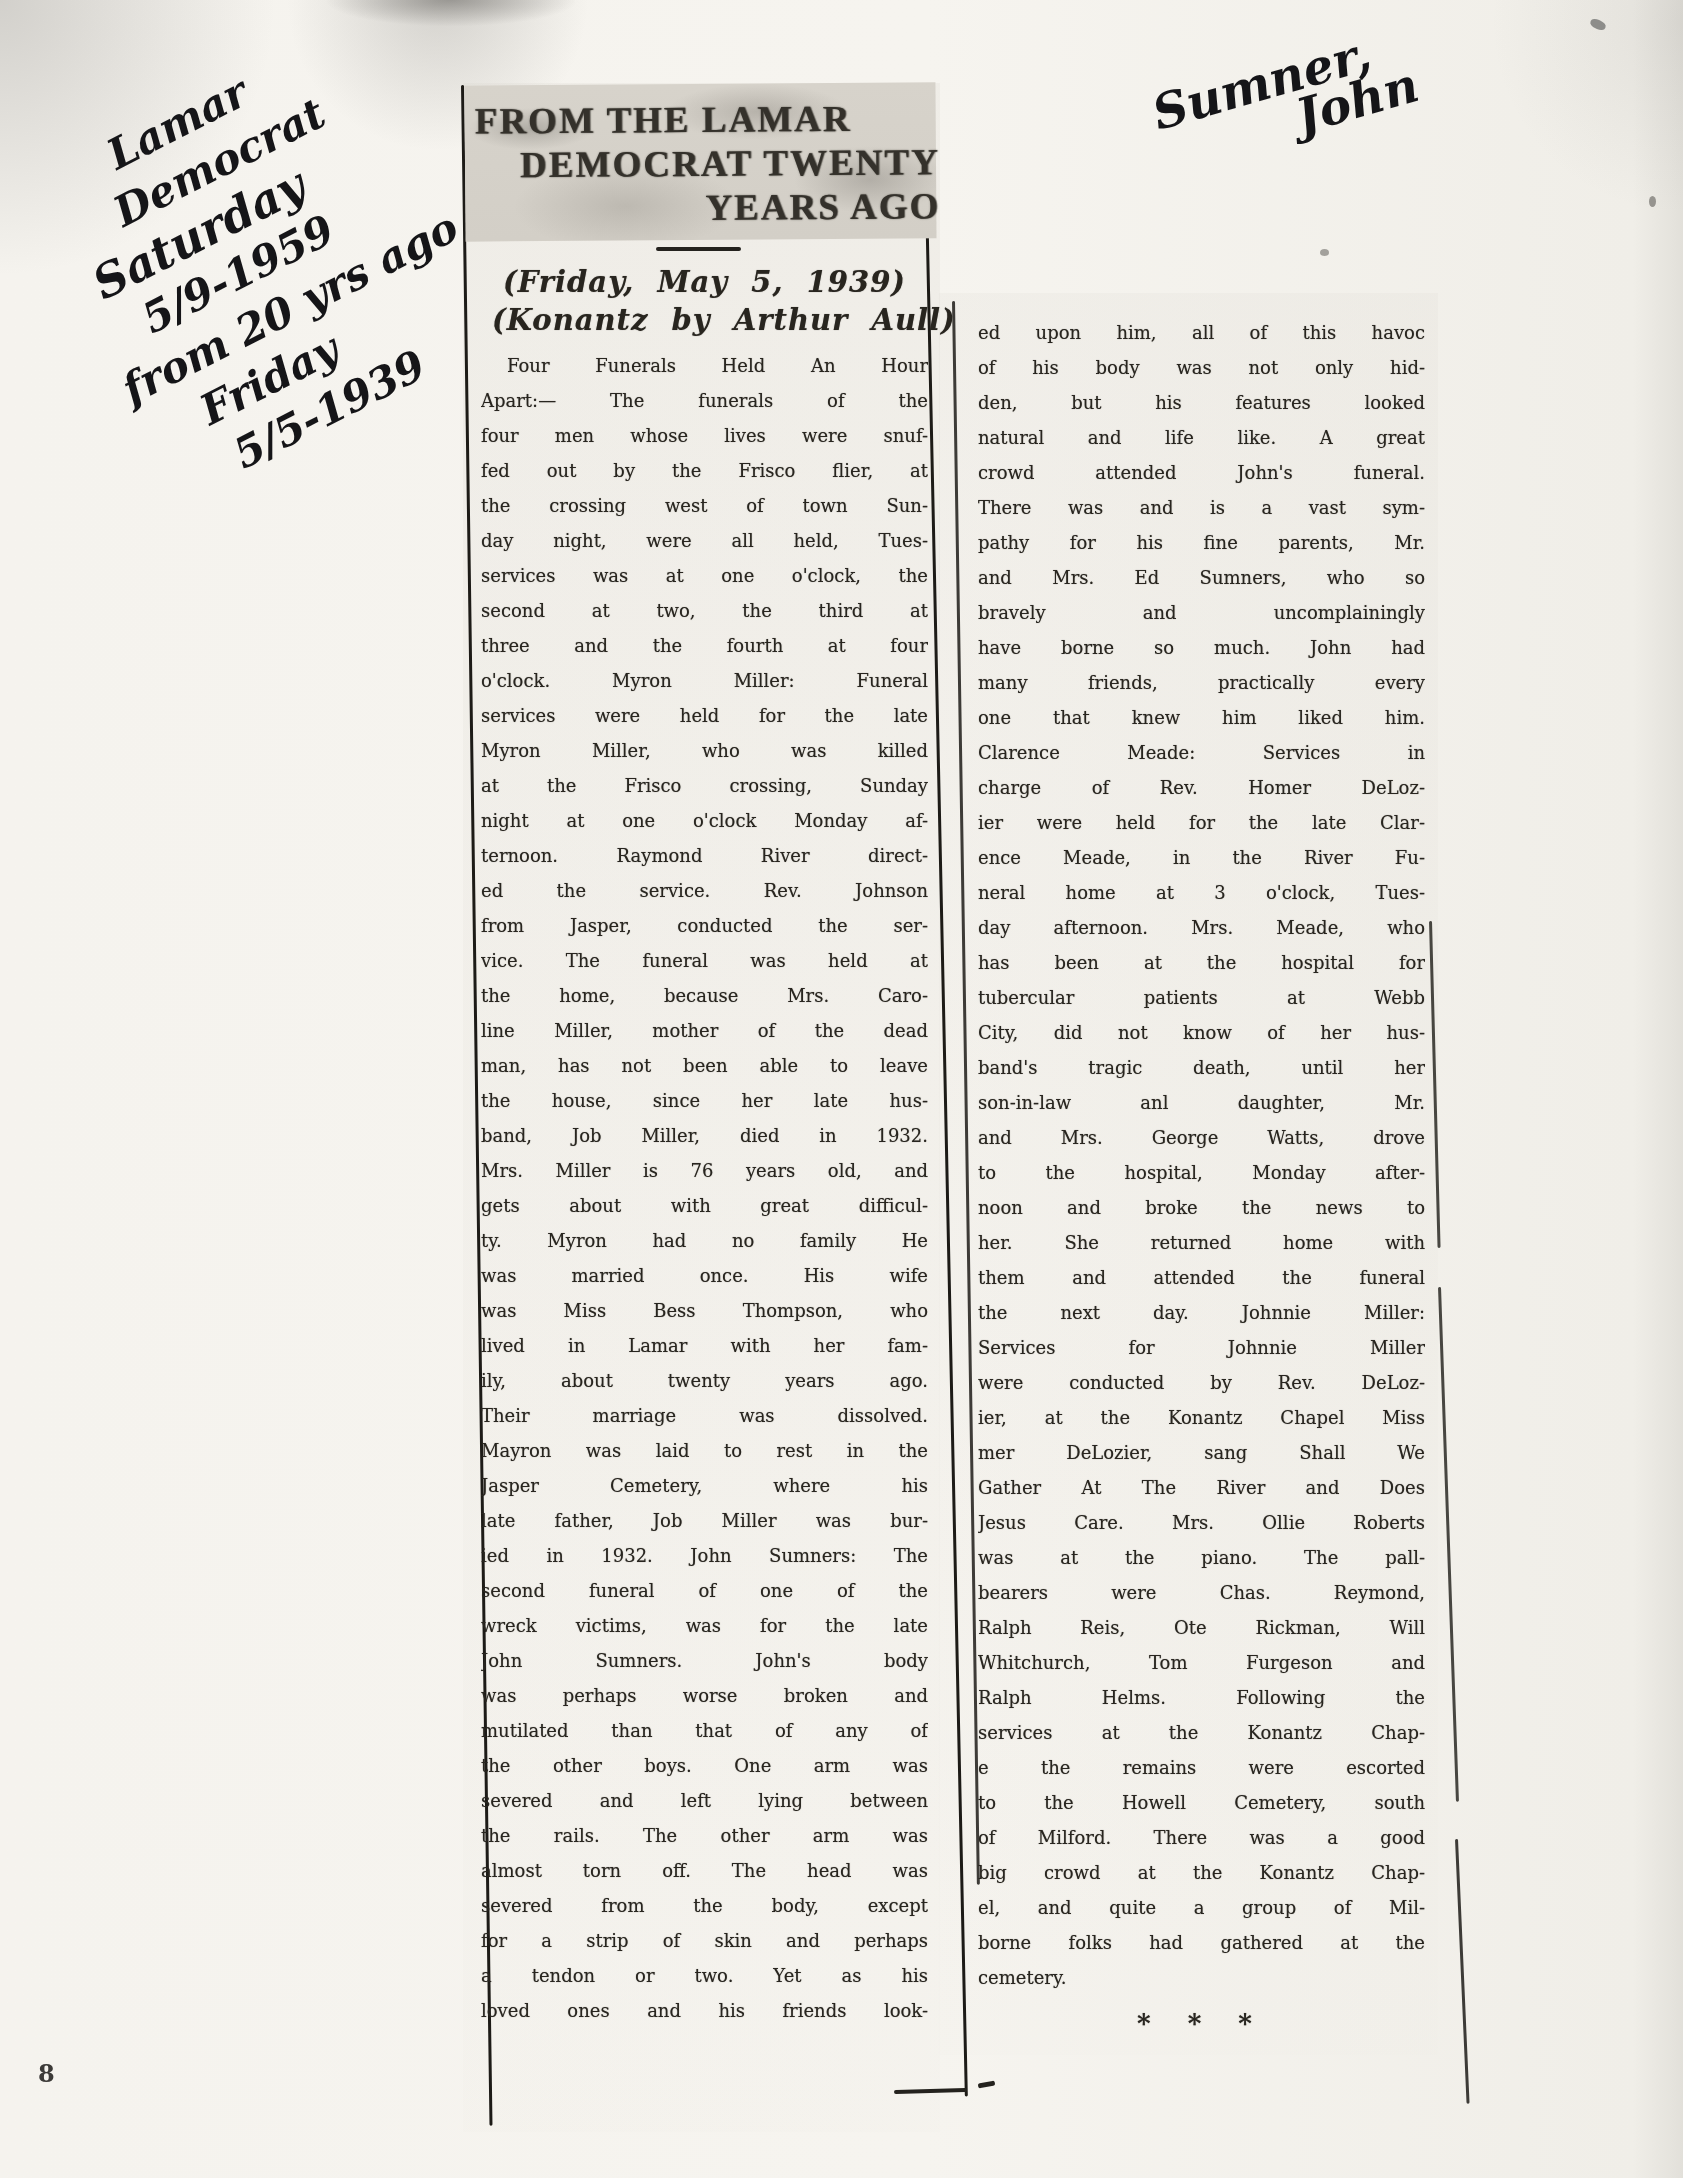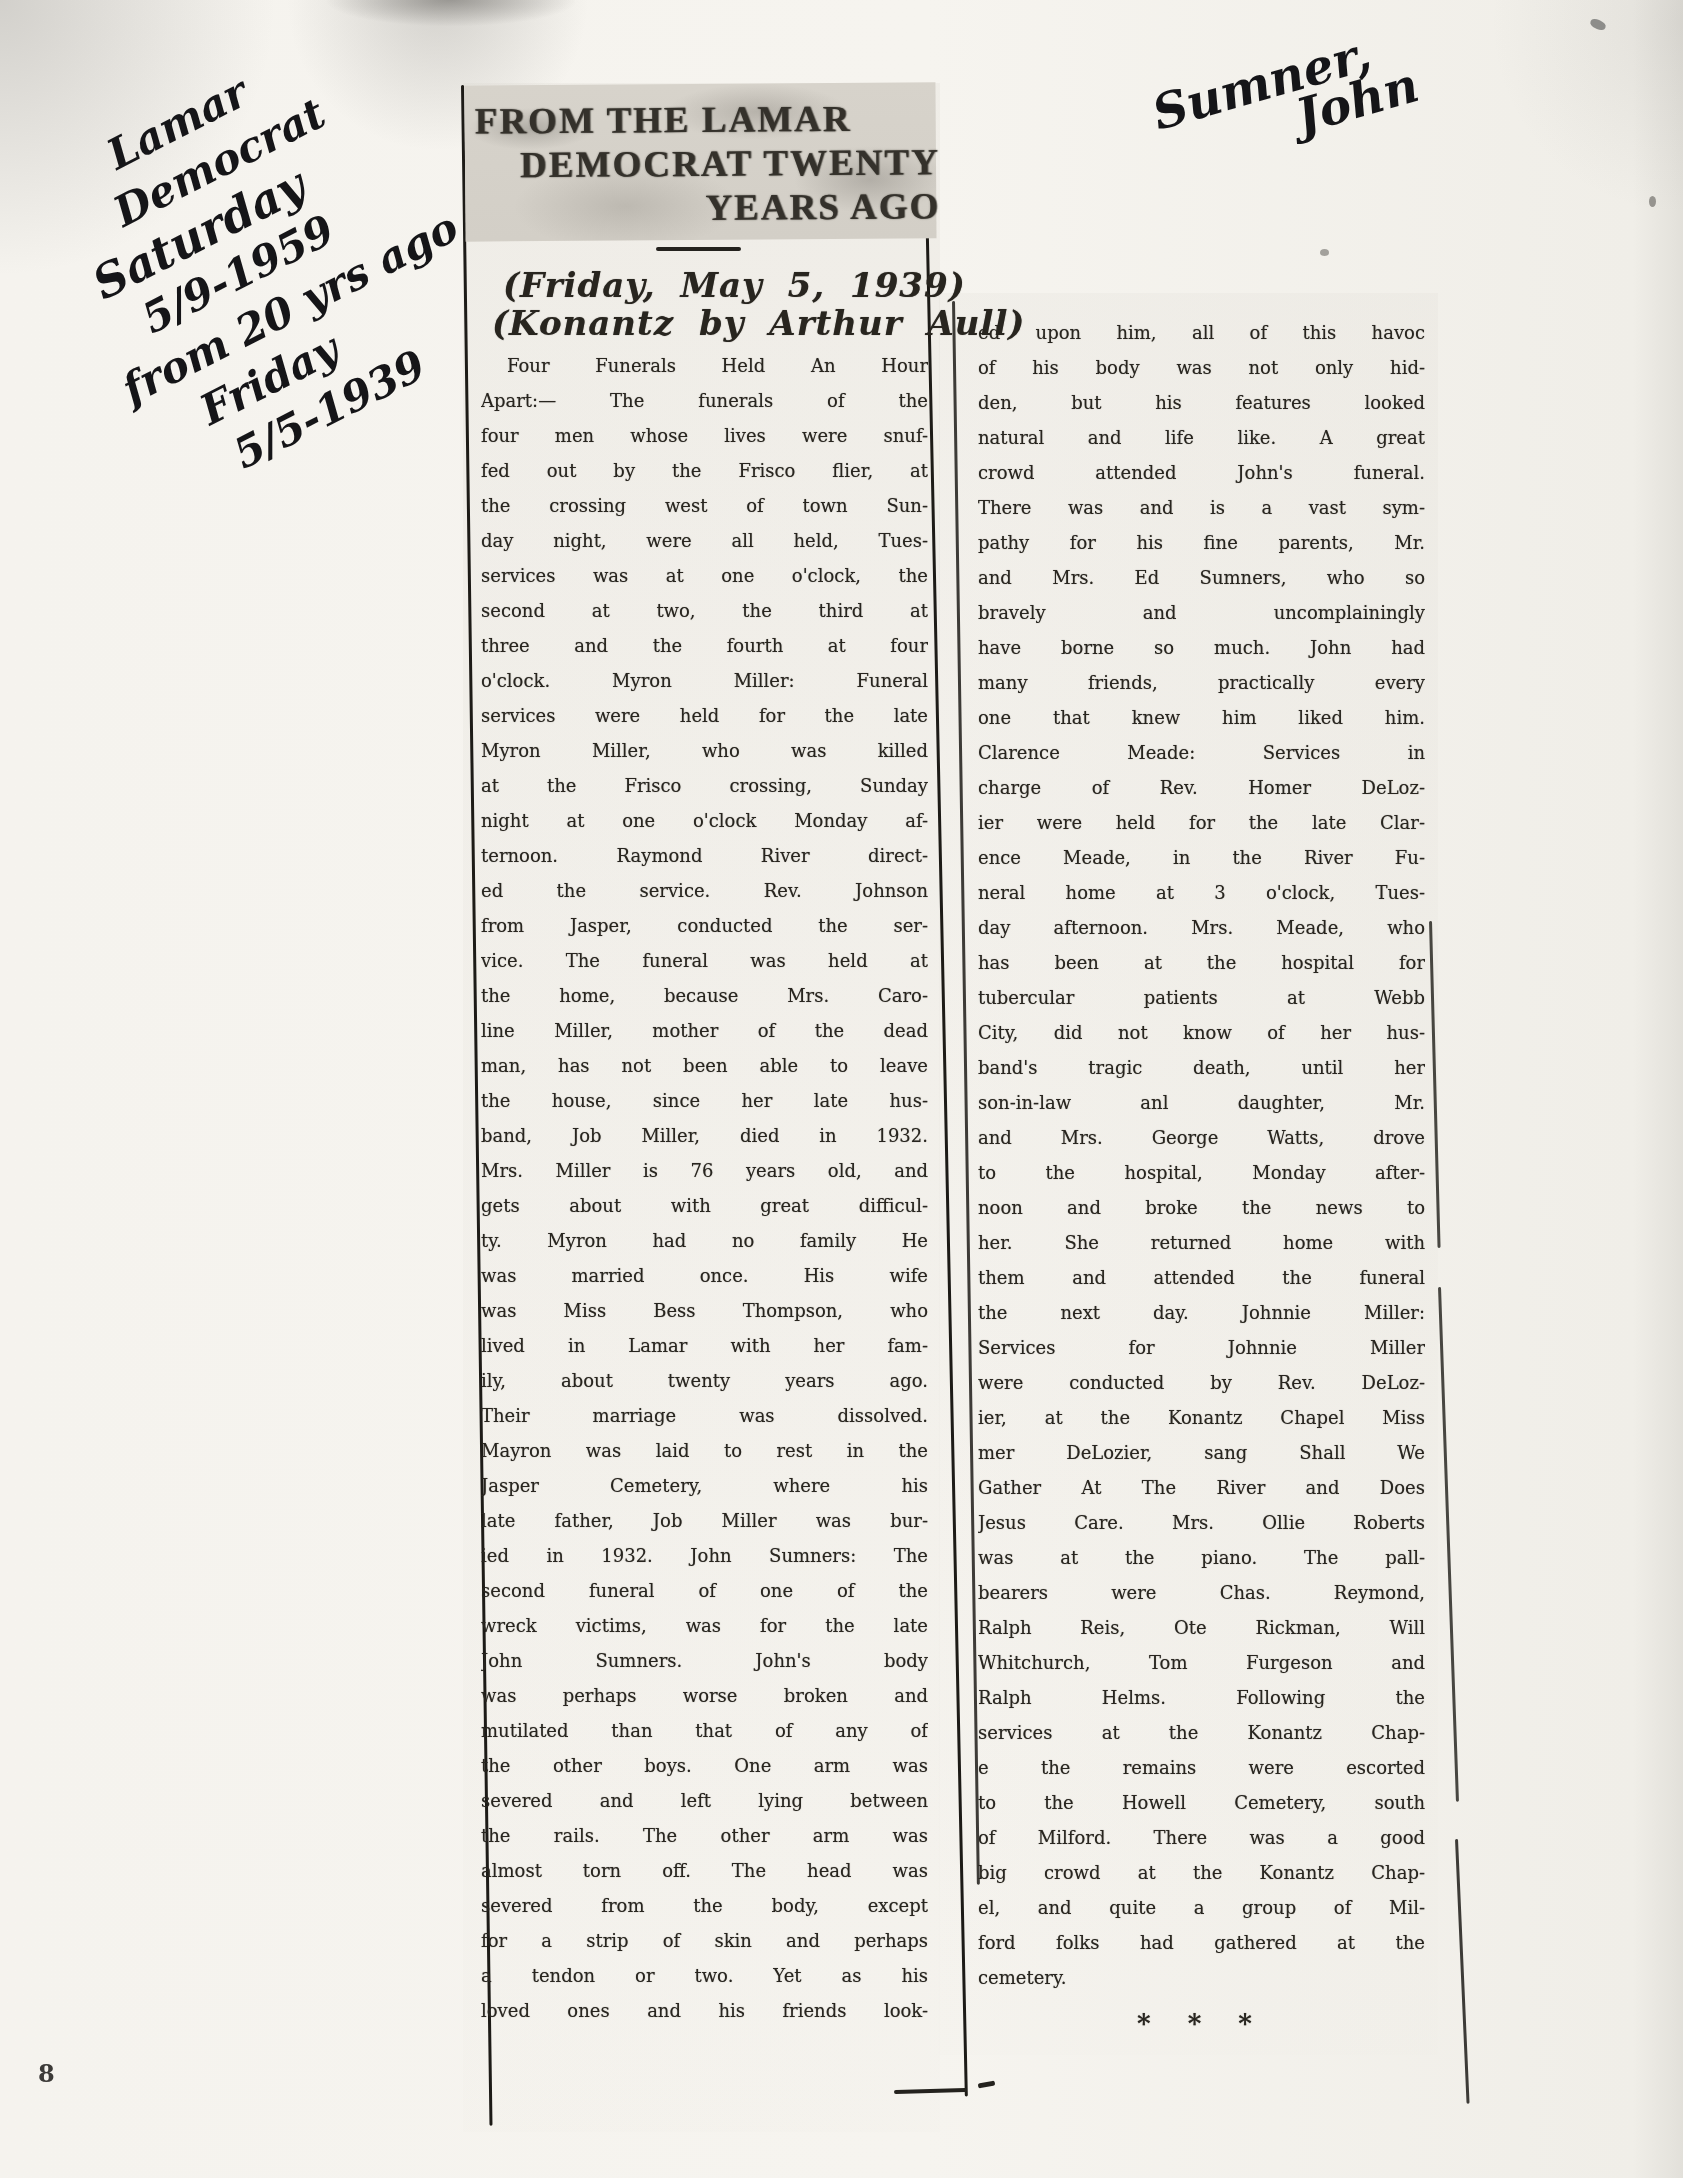--- a/index.html
+++ b/index.html
@@ -47,21 +47,21 @@
     line-height:44px;font-weight:bold;font-size:37px;letter-spacing:2px;white-space:nowrap;
     color:#34312b;font-family:"Liberation Serif",serif;
     text-shadow:1px 0 1px rgba(52,49,43,.65), 0 0 2px rgba(52,49,43,.4);
   }
   .headbox .line:nth-child(1){margin-left:10px;}
   .headbox .line:nth-child(2){margin-left:55px;}
   .headbox .line:nth-child(3){margin-left:240px;}
 
   
   .dateline{
-    position:absolute;font-style:italic;font-weight:700;font-size:34px;color:var(--ink,#28251f);
+    position:absolute;font-style:italic;font-weight:700;font-size:29px;color:var(--ink,#28251f);
     letter-spacing:1px;word-spacing:12px;white-space:nowrap;
     text-shadow:0 0 1px rgba(40,37,31,.55);
   }
   #dateline{left:503px;top:265px;}
   #byline{left:492px;top:303px;}
 
   
   .bodycol{position:absolute;color:var(--ink,#28251f);font-size:18px;text-shadow:0 0 1px rgba(40,37,31,.5);}
   .bodycol .line{height:35px;line-height:35px;text-align:justify;text-align-last:justify;overflow:hidden;}
   #col1{left:481px;top:348px;width:447px;}
@@ -224,21 +224,21 @@
       <div class="line">bearers were Chas. Reymond,</div>
       <div class="line">Ralph Reis, Ote Rickman, Will</div>
       <div class="line">Whitchurch, Tom Furgeson and</div>
       <div class="line">Ralph Helms. Following the</div>
       <div class="line">services at the Konantz Chap-</div>
       <div class="line">e the remains were escorted</div>
       <div class="line">to the Howell Cemetery, south</div>
       <div class="line">of Milford. There was a good</div>
       <div class="line">big crowd at the Konantz Chap-</div>
       <div class="line">el, and quite a group of Mil-</div>
-      <div class="line">ford folks had gathered at the</div>
+      <div class="line">borne folks had gathered at the</div>
       <div class="line short">cemetery.</div>
     </div>
   <div class="footer-mark">* * *</div>
 
   <div class="handnote" id="leftnote">
       <div class="line">Lamar</div>
       <div class="line">Democrat</div>
       <div class="line">Saturday</div>
       <div class="line">5/9-1959</div>
       <div class="line">from 20 yrs ago</div>

